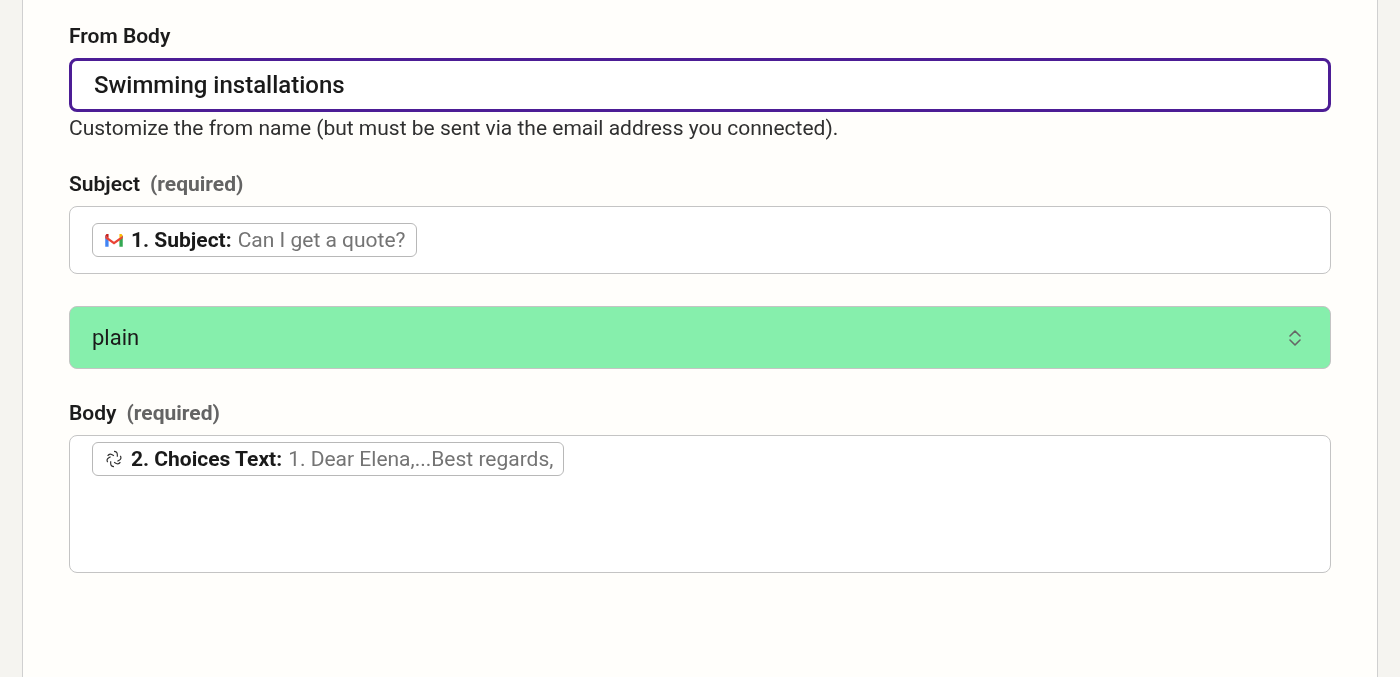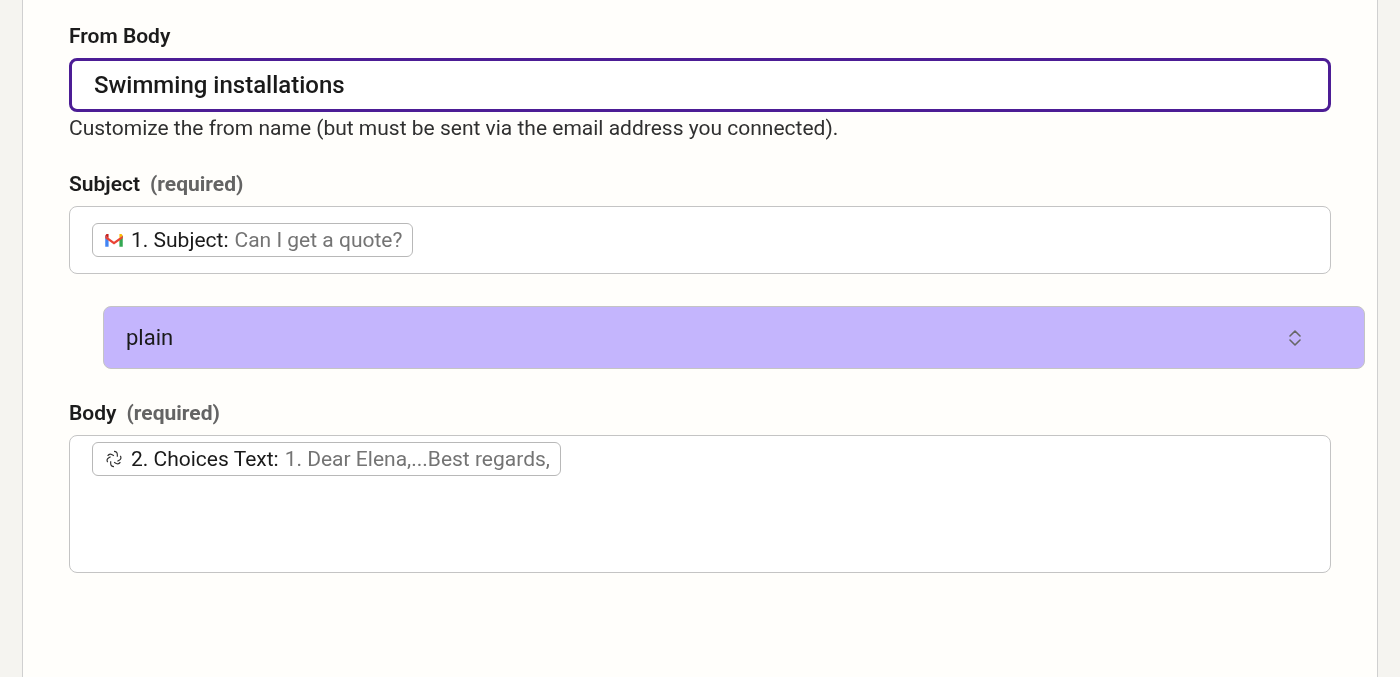--- a/index.html
+++ b/index.html
@@ -90,21 +90,21 @@
     }
     .token-chip .chip-icon {
       display: inline-flex;
       width: 22px;
       height: 22px;
       align-items: center;
       justify-content: center;
       flex-shrink: 0;
     }
     .chip-label {
-      font-weight: 400;
+      font-weight: 700;
       color: #1a1a1a;
       white-space: nowrap;
     }
     .chip-value {
       font-weight: 400;
       color: #747474;
       white-space: nowrap;
       text-align: center;
     }
     .select-wrap {
@@ -112,23 +112,22 @@
       width: 100%;
     }
     .select-input {
       width: 100%;
       border: 1px solid #c4c4c4;
       border-radius: 8px;
       padding: 18px 50px 18px 22px;
       font-size: 22px;
       font-weight: 400;
       color: #1a1a1a;
-      background: #c4b5fd;
+      background: #86efac;
       cursor: pointer;
-      margin-left: 34px;
     }
     .select-chevrons {
       position: absolute;
       right: 30px;
       top: 50%;
       transform: translateY(-50%);
       display: flex;
       flex-direction: column;
       align-items: center;
       gap: 2px;

